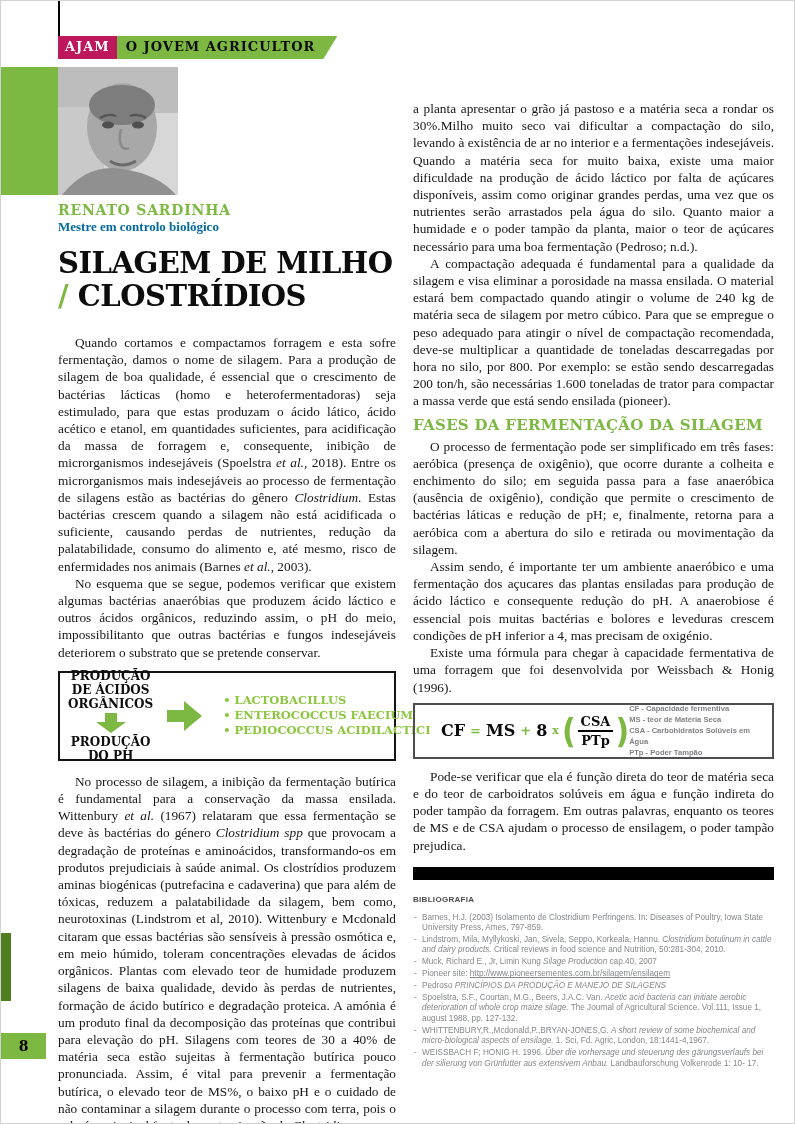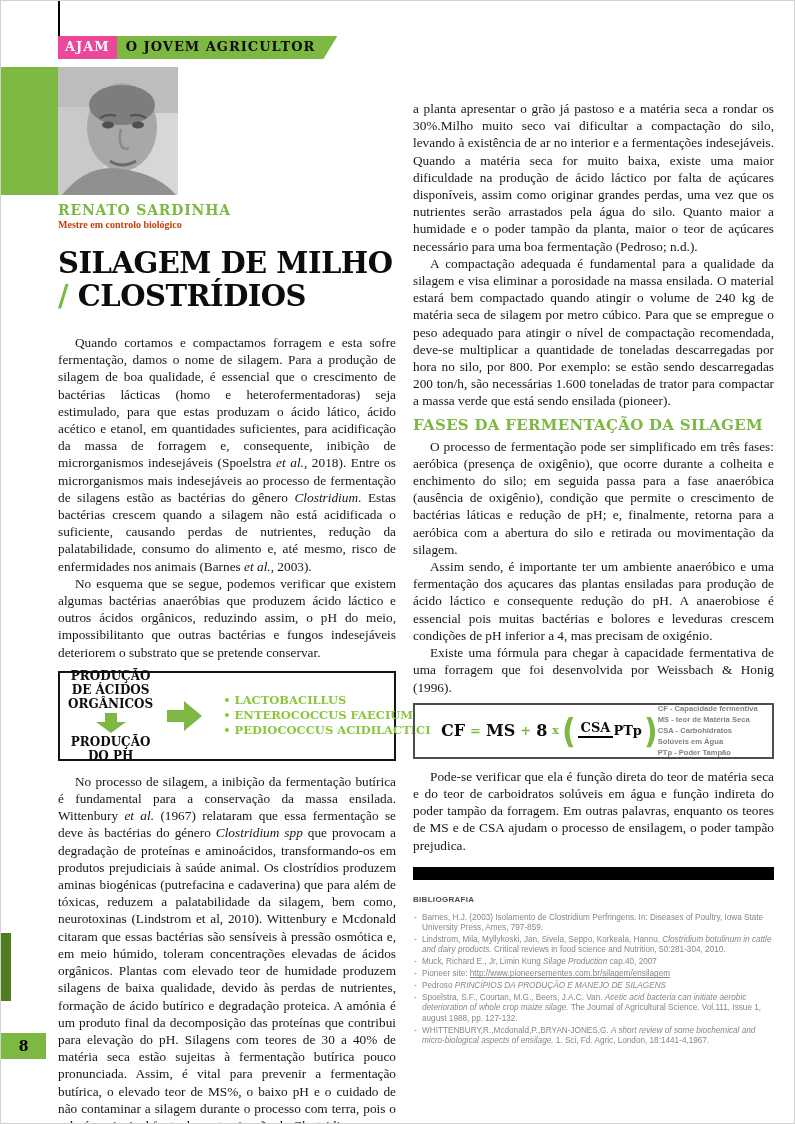--- a/index.html
+++ b/index.html
@@ -6,32 +6,32 @@
   html,body { background:#fff; }
   body { width:795px; height:1124px; font-family:"Liberation Serif", serif; }
 
   .page { position:relative; width:795px; height:1124px; background:#fff;
           border:1px solid var(--border-gray); overflow:hidden; }
 
   
   .top-rule { position:absolute; left:57px; top:0; width:2px; height:36px; background:#000; }
   .brand { position:absolute; left:57px; top:35px; display:flex; height:23px;
            font-family:"DejaVu Serif", serif; font-weight:bold; font-size:13px; }
-  .brand-badge { background:#ec4899; color:#fff; padding:3px 7px 0 7px; letter-spacing:1px; }
+  .brand-badge { background:#be185d; color:#fff; padding:3px 7px 0 7px; letter-spacing:1px; }
   .brand-banner { background:var(--green); color:#0c0c0c; padding:3px 22px 0 9px; letter-spacing:1px;
                   clip-path:polygon(0 0, 100% 0, calc(100% - 14px) 100%, 0 100%); }
 
   
   .author-strip { position:absolute; left:0; top:66px; width:230px; height:128px; display:flex; }
   .author-greenblock { width:57px; height:128px; background:var(--green); }
   .author-photo { width:120px; height:128px; }
   .author-name { position:absolute; left:57px; top:201px; color:var(--green);
                  font-family:"DejaVu Serif", serif; font-weight:bold; font-size:14px; letter-spacing:.8px; }
-  .author-role { position:absolute; left:57px; top:218px; color:#c2410c;
-                 font-family:"Liberation Serif", serif; font-weight:bold; font-size:10px; }
+  .author-role { position:absolute; left:57px; top:218px; color:#0369a1;
+                 font-family:"Liberation Serif", serif; font-weight:bold; font-size:13px; }
 
   
   .col-left  { position:absolute; left:57px;  top:246px; width:338px; }
   .col-right { position:absolute; left:412px; top:99px;  width:361px; }
 
   .title { font-family:"DejaVu Serif", serif; font-weight:bold; color:#0d0d0d;
            font-size:29px; line-height:33px; letter-spacing:-.5px; margin-bottom:21px; }
   .title .slash { color:var(--green); }
 
   p.body { font-size:13.3px; line-height:17.2px; text-align:justify; color:var(--ink); }
@@ -56,21 +56,21 @@
 
   
   .formula-box { margin:7px 0 9px 0; border:2px solid #4d4d4f; height:56px;
                  display:flex; align-items:center; padding:4px 8px 4px 26px; }
   .formula { display:flex; align-items:center; flex:1;
              font-family:"DejaVu Serif", serif; font-weight:bold; color:#0c0c0c; font-size:16px; }
   .formula .op { color:var(--green); font-size:13px; margin:0 5px; }
   .formula .op-x { color:var(--green); font-size:11px; margin:0 3px 0 5px; }
   .paren { color:var(--green); font-family:"DejaVu Sans", sans-serif; font-weight:bold;
            font-size:30px; display:inline-block; transform:scaleY(1.15); line-height:1; }
-  .frac { display:inline-flex; flex-direction:row; align-items:center; line-height:1;
+  .frac { display:inline-flex; flex-direction:column; align-items:center; line-height:1;
           font-size:13px; margin:0 2px; }
   .frac .num { border-bottom:2px solid #000; padding:0 3px 2px 3px; margin-bottom:2px; }
   .legend { list-style:none; width:178px; font-family:"Liberation Sans", sans-serif;
             font-size:7.6px; font-weight:bold; line-height:11px; color:#808285; }
 
   .black-bar { height:13px; background:#000; margin:13px 0 15px 0; }
 
   
   .bib-heading { font-family:"Liberation Sans", sans-serif; font-weight:bold; font-size:8px;
                  letter-spacing:.3px; color:#4c4c4e; margin-bottom:9px; }
@@ -194,20 +194,21 @@
     <div class="bib">
       <div class="bib-heading">BIBLIOGRAFIA</div>
       <ul class="bib-list">
         <li><span>Barnes, H.J. (2003) Isolamento de Clostridium Perfringens. In: Diseases of Poultry, Iowa State University Press, Ames, 797-859.</span></li>
         <li><span>Lindstrom, Mila, Myllykoski, Jan, Sivela, Seppo, Korkeala, Hannu. </span><span class="seg-i">Clostridium botulinum in cattle and dairy products.</span><span> Critical reviews in food science and Nutrition, 50:281-304, 2010.</span></li>
         <li><span>Muck, Richard E., Jr, Limin Kung </span><span class="seg-i">Silage Production</span><span> cap.40, 2007</span></li>
         <li><span>Pioneer site: </span><span class="seg-u">http://www.pioneersementes.com.br/silagem/ensilagem</span></li>
         <li><span>Pedroso </span><span class="seg-i">PRINCÍPIOS DA PRODUÇÃO E MANEJO DE SILAGENS</span></li>
         <li><span>Spoelstra, S.F., Courtan, M.G., Beers, J.A.C. Van. </span><span class="seg-i">Acetic acid bacteria can initiate aerobic deterioration of whole crop maize silage.</span><span> The Journal of Agricultural Science. Vol.111, Issue 1, august 1988, pp. 127-132.</span></li>
         <li><span>WHITTENBURY,R.,Mcdonald,P.,BRYAN-JONES,G. </span><span class="seg-i">A short review of some biochemical and micro-biological aspects of ensilage.</span><span> 1. Sci, Fd. Agric, London, 18:1441-4,1967.</span></li>
+        <li><span>WEISSBACH F; HONIG H. 1996. </span><span class="seg-i">Über die vorhersage und steuerung des gärungsverlaufs bei der silierung von Grünfutter aus extensivem Anbau.</span><span> Landbauforschung Volkenrode 1: 10- 17.</span></li>
       </ul>
     </div>
   </section>
 
   <div class="left-accent"></div>
   <div class="page-number-box">
     <span>8</span>
   </div>
 
 </div>

